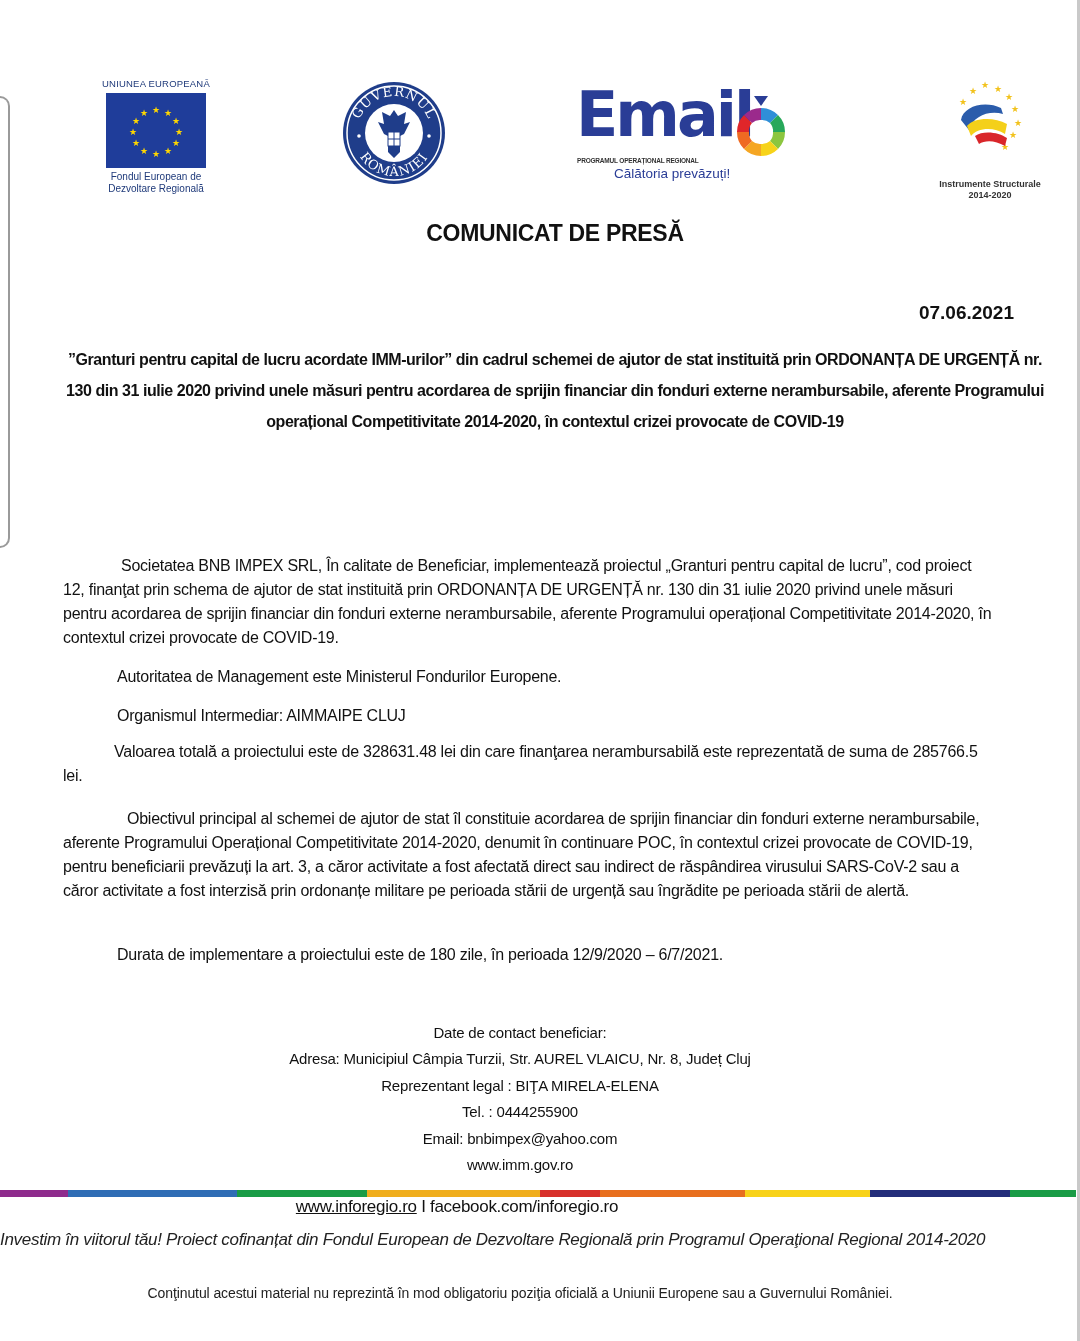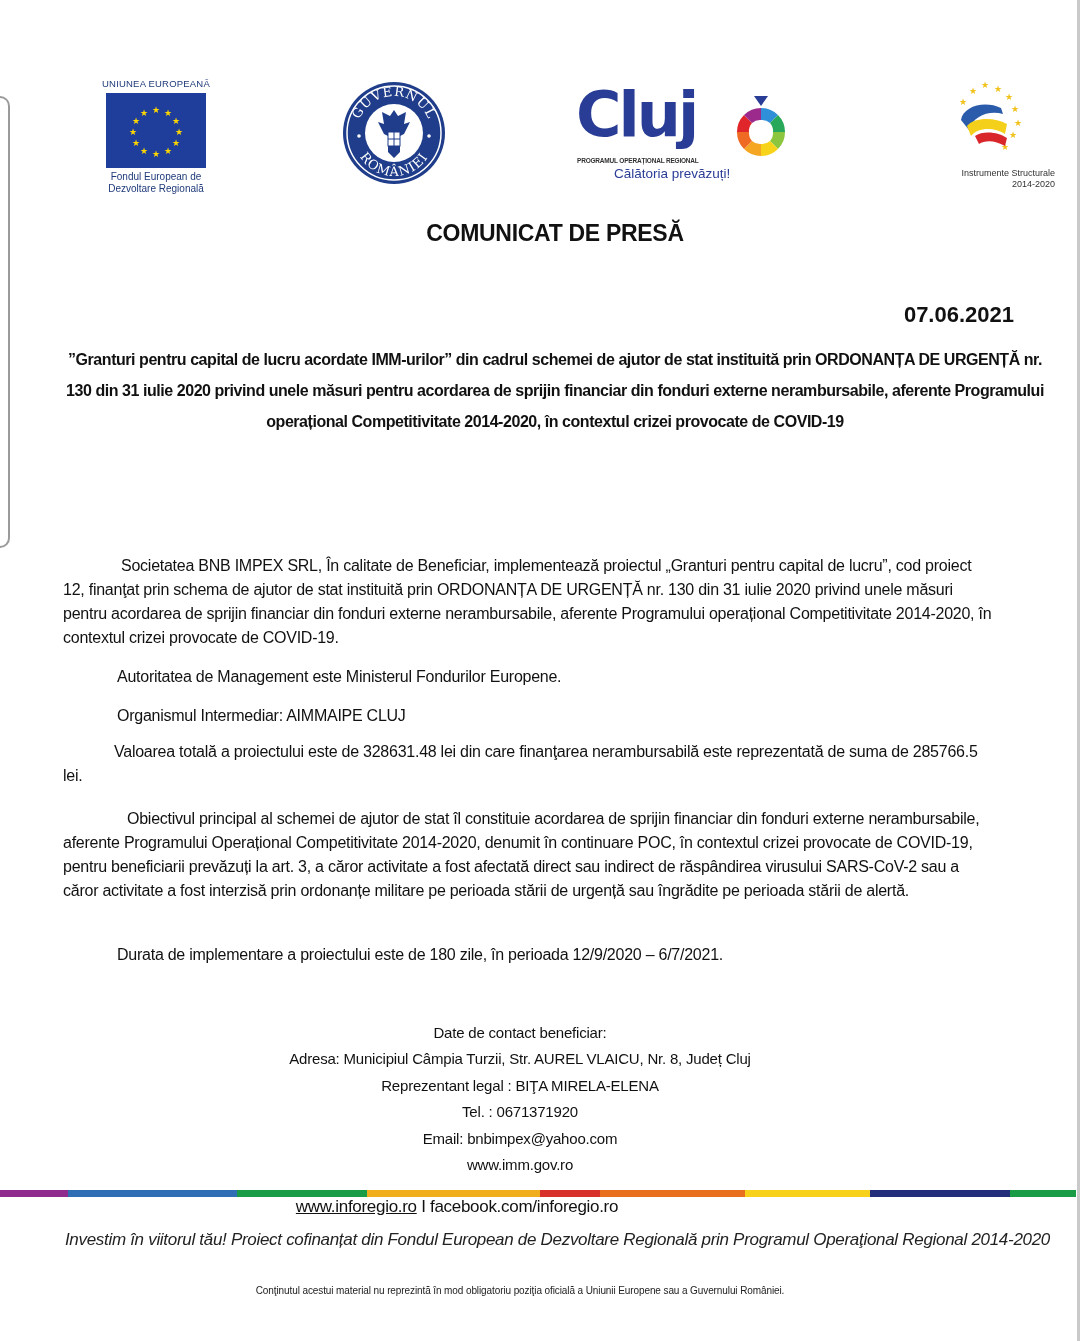--- a/index.html
+++ b/index.html
@@ -21,48 +21,48 @@
     .gov-logo { left: 340px; top: 80px; width: 108px; height: 106px; }
 
     .regio-logo { left: 574px; top: 88px; width: 220px; height: 96px; }
     .regio-word { position: absolute; left: 2px; top: -10px; font-family: "DejaVu Sans", sans-serif; font-weight: bold;
       font-size: 62px; color: #2a3d96; letter-spacing: -3px; }
     .regio-ring { position: absolute; left: 158px; top: 6px; }
     .regio-sub { position: absolute; left: 3px; top: 69px; font-size: 6.5px; font-weight: bold; color: #333; letter-spacing: -0.2px; white-space: nowrap; }
     .regio-tag { position: absolute; left: 40px; top: 78px; font-size: 13.5px; color: #2a3d96; white-space: nowrap; }
 
     .is-logo { left: 925px; top: 78px; width: 130px; text-align: center; }
-    .is-label { font-size: 9px; font-weight: normal; color: #333; line-height: 11px; margin-top: 4px; text-align: right; }
+    .is-label { font-size: 9px; font-weight: bold; color: #333; line-height: 11px; margin-top: 15px; }
 
     
     .press-title { position: absolute; left: 0; width: 1110px; top: 220px; text-align: center;
       font-family: "Liberation Sans", sans-serif; font-weight: bold; font-size: 23px; letter-spacing: -0.3px; }
-    .date { position: absolute; right: 66px; top: 302px; font-weight: bold; font-size: 22px; }
+    .date { position: absolute; right: 66px; top: 302px; font-weight: bold; font-size: 19px; }
     .main-title { position: absolute; left: 60px; width: 990px; top: 344px; text-align: center;
       font-weight: bold; font-size: 16px; line-height: 31px; letter-spacing: -0.45px; }
 
     
     .body-text { position: absolute; left: 63px; width: 930px; font-size: 16px; line-height: 24px; letter-spacing: -0.25px; }
     .p1 { top: 554px; text-indent: 58px; }
     .p2 { top: 665px; text-indent: 54px; }
     .p3 { top: 704px; text-indent: 54px; }
     .p4 { top: 740px; text-indent: 51px; }
     .p5 { top: 807px; text-indent: 64px; }
     .p6 { top: 943px; text-indent: 54px; }
 
     .contact { position: absolute; left: 0; width: 1040px; top: 1020px; text-align: center; font-size: 15px; line-height: 26.4px; letter-spacing: -0.2px; }
 
     
     .stripe { position: absolute; left: 0; top: 1190px; width: 1076px; height: 7px; display: flex; }
     .stripe div { height: 100%; }
     .footer-links { position: absolute; left: 0; width: 914px; top: 1197px; text-align: center; font-size: 17px; letter-spacing: -0.3px; }
     .footer-links a { color: #111; text-decoration: underline; }
-    .footer-tagline { position: absolute; left: 0; width: 1050px; top: 1225px; text-align: right; font-style: italic;
+    .footer-tagline { position: absolute; left: 0; width: 1050px; top: 1225px; text-align: left; font-style: italic;
       font-size: 17px; line-height: 29px; color: #222; letter-spacing: -0.3px; }
-    .footer-disclaimer { position: absolute; left: 0; width: 1040px; top: 1285px; text-align: center; font-size: 10px; color: #222; letter-spacing: -0.1px; }
+    .footer-disclaimer { position: absolute; left: 0; width: 1040px; top: 1285px; text-align: center; font-size: 14px; color: #222; letter-spacing: -0.1px; }
   </style>
 </head>
 <body>
 
 <div class="page-edge-right"></div>
 <div class="left-bracket"></div>
 
 <div class="logo eu-logo">
   <div class="eu-top">UNIUNEA EUROPEANĂ</div>
   <div class="eu-flag">
@@ -108,21 +108,21 @@
     <circle cx="89" cy="56" r="1.8" fill="#fff"></circle>
 
     <path d="M54 30 L58 36 L66 32 L64 44 L70 42 L64 54 L60 56 L60 72 L54 78 L48 72 L48 56 L44 54 L38 42 L44 44 L42 32 L50 36 Z" fill="#1f3d8a"></path>
     <rect x="48" y="52" width="12" height="14" fill="#fff" stroke="#1f3d8a" stroke-width="1"></rect>
     <line x1="54" y1="52" x2="54" y2="66" stroke="#1f3d8a" stroke-width="1"></line>
     <line x1="48" y1="59" x2="60" y2="59" stroke="#1f3d8a" stroke-width="1"></line>
   </svg>
 </div>
 
 <div class="logo regio-logo">
-  <div class="regio-word">Cluj</div>
+  <div class="regio-word">Email</div>
   <svg class="regio-ring" width="58" height="64" viewBox="0 0 58 64">
     <polygon points="22,2 36,2 29,12" fill="#2a3d96"></polygon>
     <g transform="translate(29,38)">
       <path d="M0,-24 A24,24 0 0,1 17,-17 L9,-9 A12,12 0 0,0 0,-12 Z" fill="#2f8fd8"></path>
       <path d="M17,-17 A24,24 0 0,1 24,0 L12,0 A12,12 0 0,0 9,-9 Z" fill="#27a85a"></path>
       <path d="M24,0 A24,24 0 0,1 17,17 L9,9 A12,12 0 0,0 12,0 Z" fill="#8cc63f"></path>
       <path d="M17,17 A24,24 0 0,1 0,24 L0,12 A12,12 0 0,0 9,9 Z" fill="#f7d31a"></path>
       <path d="M0,24 A24,24 0 0,1 -17,17 L-9,9 A12,12 0 0,0 0,12 Z" fill="#f5a623"></path>
       <path d="M-17,17 A24,24 0 0,1 -24,0 L-12,0 A12,12 0 0,0 -9,9 Z" fill="#ef6a22"></path>
       <path d="M-24,0 A24,24 0 0,1 -17,-17 L-9,-9 A12,12 0 0,0 -12,0 Z" fill="#e0262a"></path>
@@ -164,21 +164,21 @@
 <p class="body-text p2">Autoritatea de Management este Ministerul Fondurilor Europene.</p>
 <p class="body-text p3">Organismul Intermediar: AIMMAIPE CLUJ</p>
 <p class="body-text p4">Valoarea totală a proiectului este de  328631.48 lei din care finanţarea nerambursabilă este reprezentată de suma de 285766.5 lei.</p>
 <p class="body-text p5">Obiectivul principal al schemei de ajutor de stat îl constituie acordarea de sprijin financiar din fonduri externe nerambursabile, aferente Programului Operațional Competitivitate 2014-2020, denumit în continuare POC, în contextul crizei provocate de COVID-19, pentru beneficiarii prevăzuți la art. 3, a căror activitate a fost afectată direct sau indirect de răspândirea virusului SARS-CoV-2 sau a căror activitate a fost interzisă prin ordonanțe militare pe perioada stării de urgență sau îngrădite pe perioada stării de alertă.</p>
 <p class="body-text p6">Durata de implementare a proiectului este de 180 zile, în perioada 12/9/2020 – 6/7/2021.</p>
 
 <div class="contact">
   <div>Date de contact beneficiar:</div>
   <div>Adresa: Municipiul Câmpia Turzii, Str. AUREL VLAICU, Nr. 8, Județ Cluj</div>
   <div>Reprezentant legal : BIŢA MIRELA-ELENA</div>
-  <div>Tel. : 0671371920</div>
+  <div>Tel. : 0444255900</div>
   <div>Email: bnbimpex@yahoo.com</div>
   <div>www.imm.gov.ro</div>
 </div>
 
 <div class="stripe" id="stripe">
     <div style="background: rgb(142, 43, 140); width: 68px;"></div>
     <div style="background: rgb(47, 109, 181); width: 169px;"></div>
     <div style="background: rgb(26, 156, 70); width: 130px;"></div>
     <div style="background: rgb(240, 174, 28); width: 173px;"></div>
     <div style="background: rgb(216, 48, 42); width: 60px;"></div>

